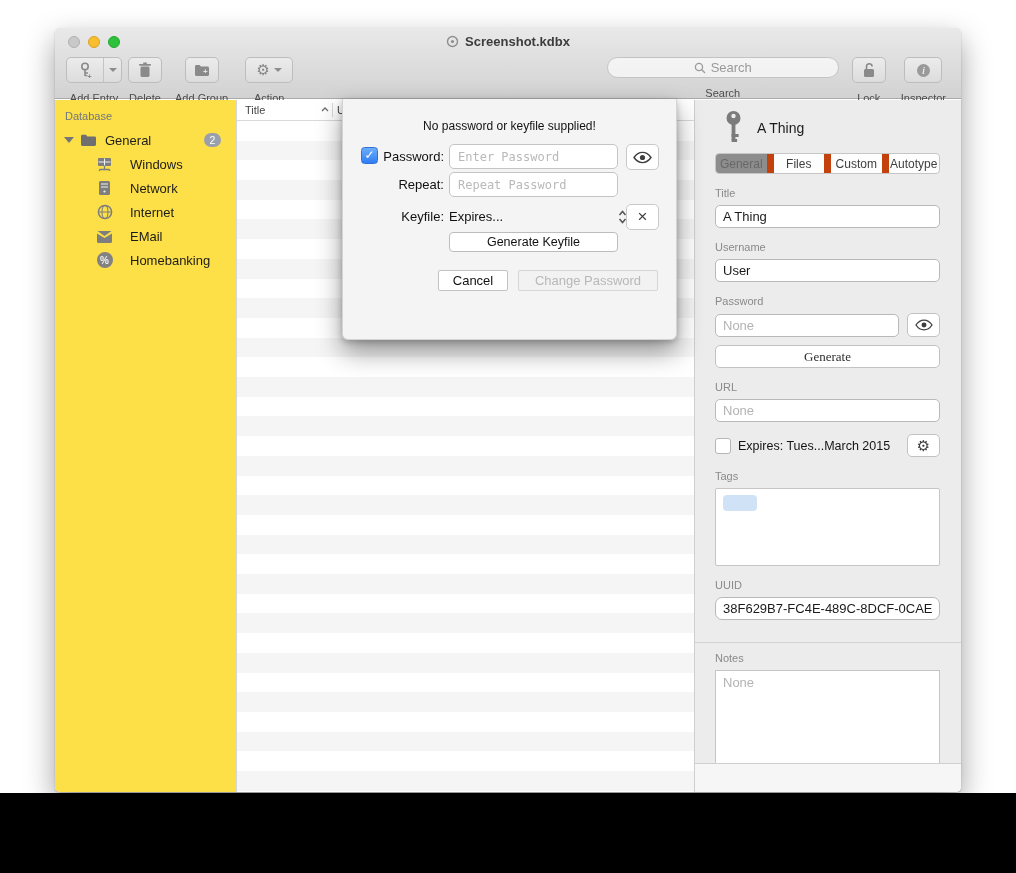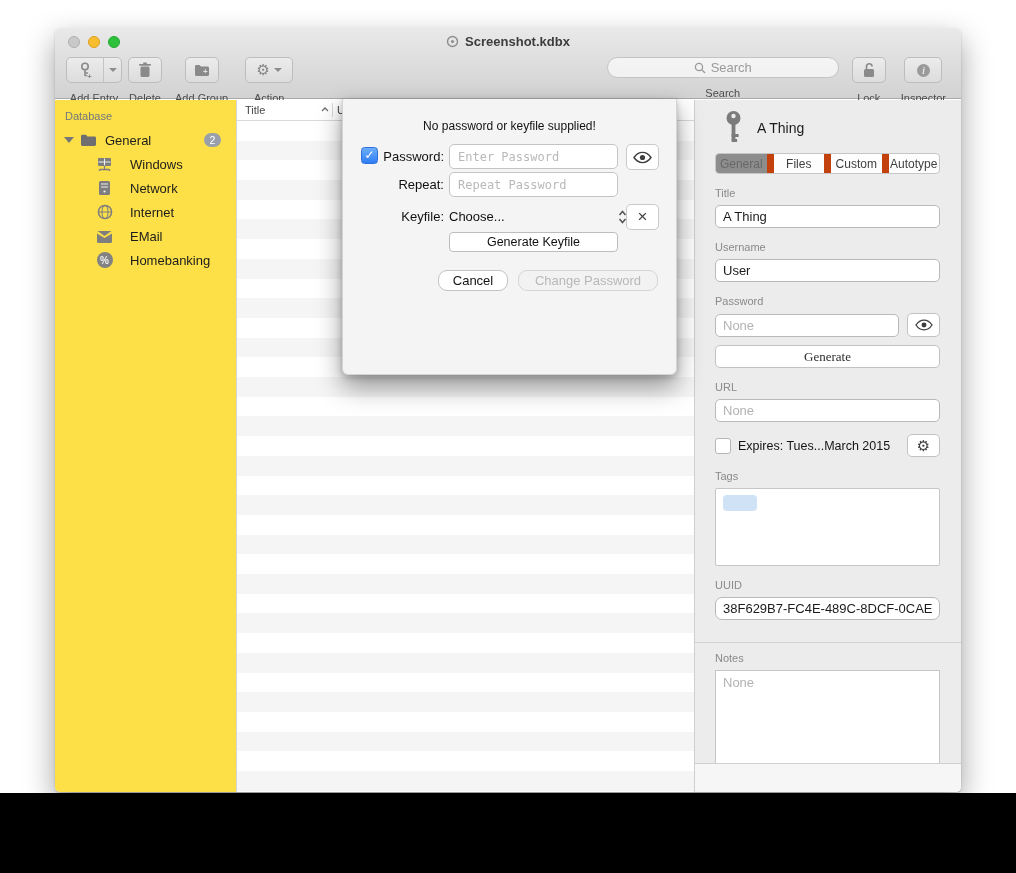--- a/index.html
+++ b/index.html
@@ -86,35 +86,35 @@
   .expires .sq-btn { margin-top:0; height:23px; }
   .tagsbox { margin-top:6px; height:78px; border:1px solid #c6c6c6; background:#fff; border-radius:2px; padding:6px 7px; }
   .tagtoken { width:34px; height:16px; border-radius:4px; background:#cfe2f6; }
   .divider { height:1px; background:#d2d2d2; margin:22px -21px 0 -20px; }
   .notesarea { display:block; width:100%; height:94px; margin-top:6px; border:1px solid #c6c6c6; background:#fff;
     font-size:13px; color:#1b1b1b; padding:4px 7px; resize:none; font-family:"Liberation Sans",sans-serif; outline:none; }
   .notesarea::placeholder { color:#b3b3b3; }
   .panel-footer { position:absolute; left:0; right:0; bottom:0; height:29px; background:#f6f6f7; border-top:1px solid #cfcfcf; border-radius:0 0 5px 0; }
 
   
-  .sheet { position:absolute; left:287px; top:71px; width:335px; height:276px; background:#f4f4f5;
+  .sheet { position:absolute; left:287px; top:71px; width:335px; height:241px; background:#f4f4f5;
     border:1px solid #d4d4d4; border-top:none; border-radius:0 0 6px 6px; z-index:20;
     box-shadow:0 12px 26px rgba(0,0,0,.40), 0 2px 6px rgba(0,0,0,.22); }
   .sheet-msg { position:absolute; left:0; right:0; top:20px; text-align:center; font-size:12px; color:#111; }
   .dlabel { position:absolute; left:0; width:101px; text-align:right; font-size:13px; color:#111; }
   .dinput { position:absolute; left:106px; width:169px; height:25px; border:1px solid #c4c4c4; border-radius:5px; background:#fff;
     font-family:"DejaVu Sans Mono","Liberation Mono",monospace; font-size:12px; color:#222; padding:0 8px; outline:none; }
   .dinput::placeholder { color:#b9b9b9; }
   .dsq { position:absolute; left:283px; width:33px; height:26px; background:#fff; border:1px solid #c9c9c9; border-radius:5px;
     display:flex; align-items:center; justify-content:center; color:#3f3f3f; }
   .dcheck { position:absolute; left:18px; top:48px; width:17px; height:17px; border-radius:3.5px;
     background:linear-gradient(#6caef9,#2f7df5); border:1px solid #2f6fd9; color:#fff; font-size:12px; line-height:15px; text-align:center; }
   .popup { position:absolute; left:106px; top:105px; width:178px; height:25px; display:flex; align-items:center; font-size:13px; color:#111; }
   .popup .val { flex:1; }
-  .dbtn { position:absolute; height:21px; border:1px solid #c3c3c3; border-radius:9px; background:#fff; font-size:13px; color:#111;
+  .dbtn { position:absolute; height:21px; border:1px solid #c3c3c3; border-radius:2px; background:#fff; font-size:13px; color:#111;
     display:flex; align-items:center; justify-content:center; }
   .dbtn.disabled { color:#b8b8b8; background:#f2f2f2; border-color:#d6d6d6; }
   .genkey { position:absolute; left:106px; top:133px; width:169px; height:20px; border:1px solid #bdbdbd; border-radius:4px;
     background:#fff; font-size:12.5px; color:#111; display:flex; align-items:center; justify-content:center; }
 
   svg { display:block; }
 </style>
 </head>
 <body>
 
@@ -397,21 +397,21 @@
             <path d="M12 1.5C7.2 1.5 3.3 5 1.3 8c2 3 5.9 6.5 10.7 6.5S20.7 11 22.7 8c-2-3-5.9-6.5-10.7-6.5z" fill="none" stroke="#3f3f3f" stroke-width="1.8"></path>
             <circle cx="12" cy="8" r="3.3" fill="#3f3f3f"></circle>
           </svg>
       </span>
 
       <span class="dlabel" style="top:78px">Repeat:</span>
       <input class="dinput" style="top: 73px;" placeholder="Repeat Password">
 
       <span class="dlabel" style="top:110px">Keyfile:</span>
       <div class="popup">
-        <span class="val">Choose...</span>
+        <span class="val">Expires...</span>
         <span>
           <svg width="9" height="14" viewBox="0 0 9 14">
               <polyline points="1.5,5 4.5,1.5 7.5,5" fill="none" stroke="#555" stroke-width="1.5"></polyline>
               <polyline points="1.5,9 4.5,12.5 7.5,9" fill="none" stroke="#555" stroke-width="1.5"></polyline>
             </svg>
         </span>
       </div>
       <span class="dsq" style="top:105px;font-size:17px;font-weight:300">
         <span>×</span>
       </span>

